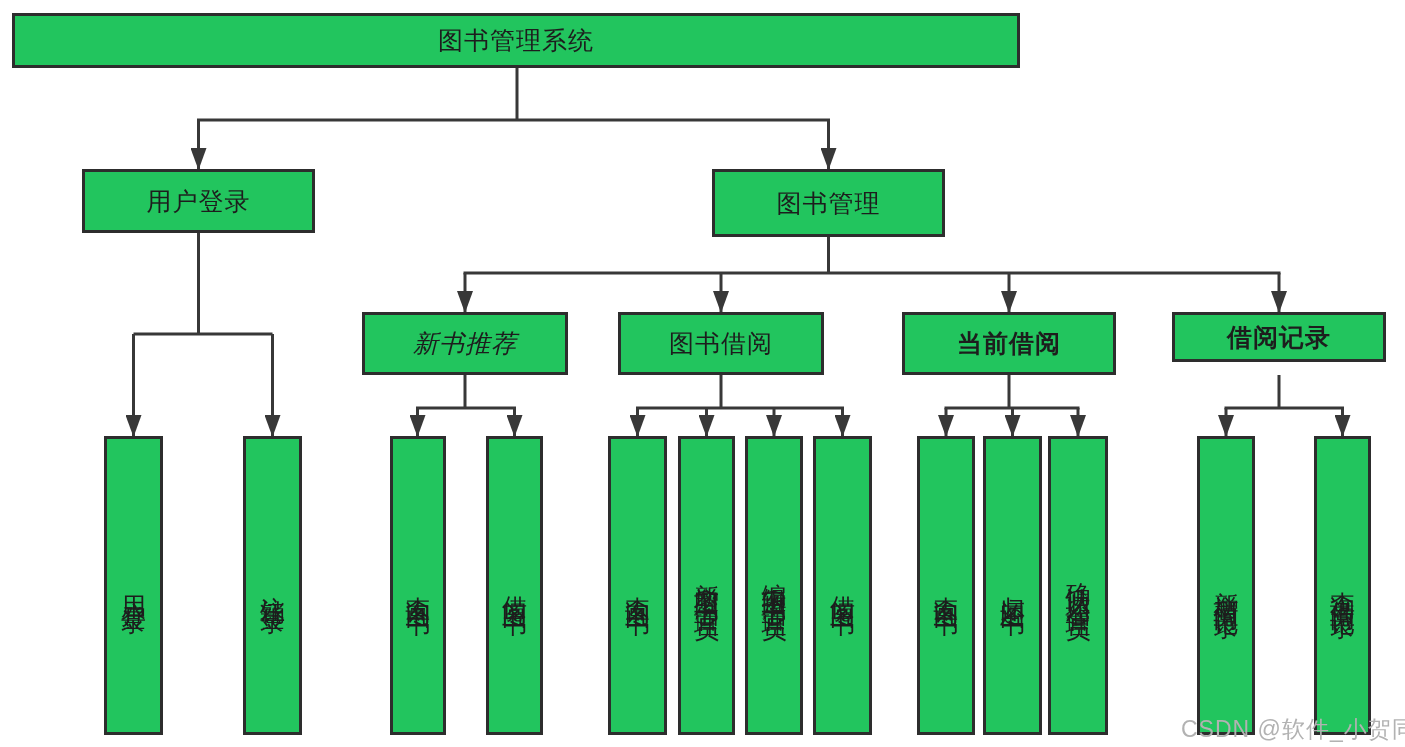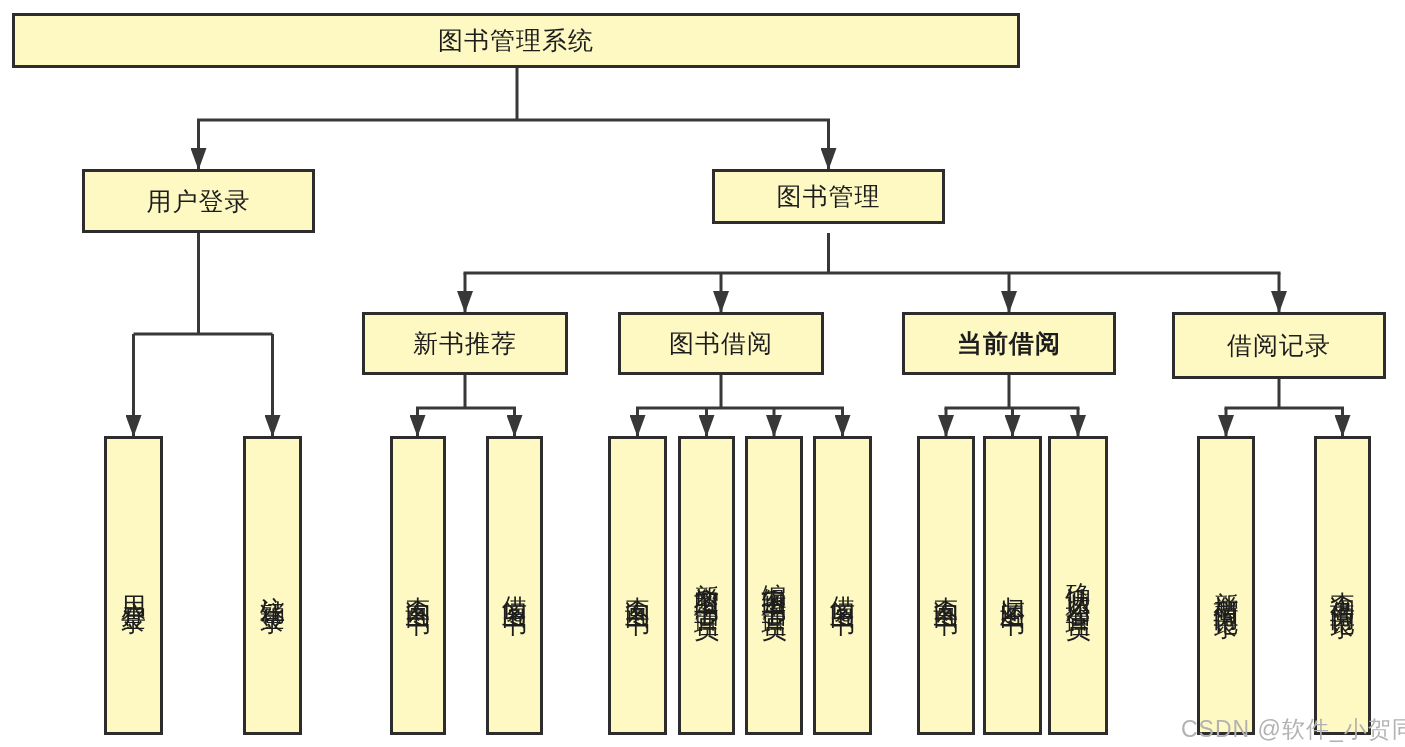--- a/index.html
+++ b/index.html
@@ -12,21 +12,21 @@
     overflow: hidden;
   }
   .wires {
     position: absolute;
     left: 0; top: 0;
     pointer-events: none;
   }
   .node {
     position: absolute;
     box-sizing: border-box;
-    background: #fef9c3;
+    background: #22c55e;
     border: 3px solid #2d2d2d;
     display: flex;
     align-items: center;
     justify-content: center;
     color: #1d1d1d;
     z-index: 2;
   }
   .node .hlabel {
     font-size: 25px;
     letter-spacing: 1px;
@@ -94,34 +94,34 @@
     </g>
   </svg>
 
   <div class="node" style="left:12px; top:13px; width:1008px; height:55px;">
     <span class="hlabel">图书管理系统</span>
   </div>
 
   <div class="node" style="left:82px; top:169px; width:233px; height:64px;">
     <span class="hlabel">用户登录</span>
   </div>
-  <div class="node" style="left:712px; top:169px; width:233px; height:55px;">
+  <div class="node" style="left:712px; top:169px; width:233px; height:68px;">
     <span class="hlabel">图书管理</span>
   </div>
 
-  <div class="node" style="left:362px; top:312px; width:206px; height:63px;">
+  <div class="node" style="left:362px; top:312px; width:206px; height:63px;font-style:italic;">
     <span class="hlabel">新书推荐</span>
   </div>
   <div class="node" style="left:618px; top:312px; width:206px; height:63px;justify-content:center;">
     <span class="hlabel">图书借阅</span>
   </div>
   <div class="node" style="left:902px; top:312px; width:214px; height:63px;font-weight:bold;">
     <span class="hlabel">当前借阅</span>
   </div>
-  <div class="node" style="left:1172px; top:312px; width:214px; height:67px;">
+  <div class="node" style="left:1172px; top:312px; width:214px; height:50px;font-weight:bold;">
     <span class="hlabel">借阅记录</span>
   </div>
 
   <div class="node leaf" style="left:104px; top:436px; width:59px; height:299px;">
     <span class="vtext">用户登录</span>
   </div>
   <div class="node leaf" style="left:243px; top:436px; width:59px; height:299px;">
     <span class="vtext">注销登录</span>
   </div>
 

